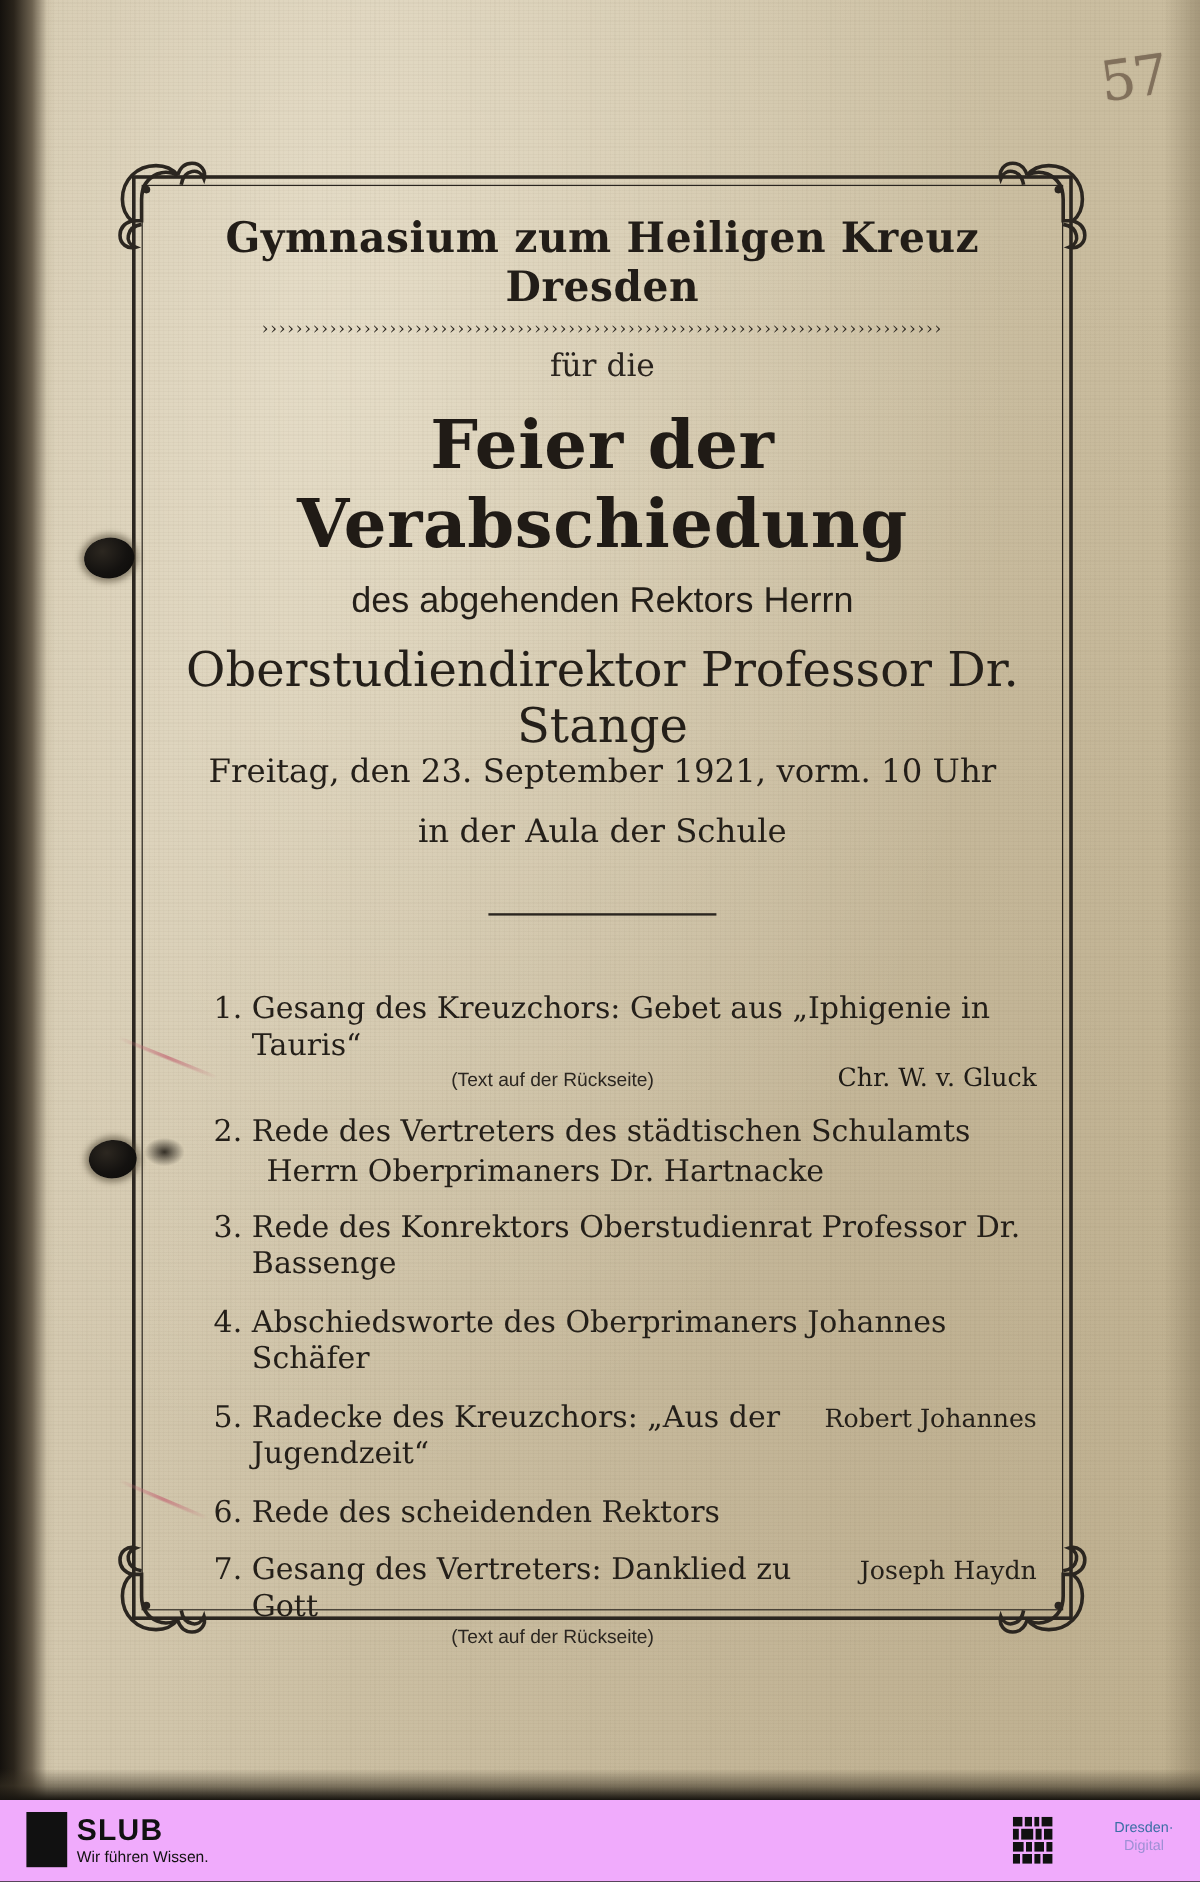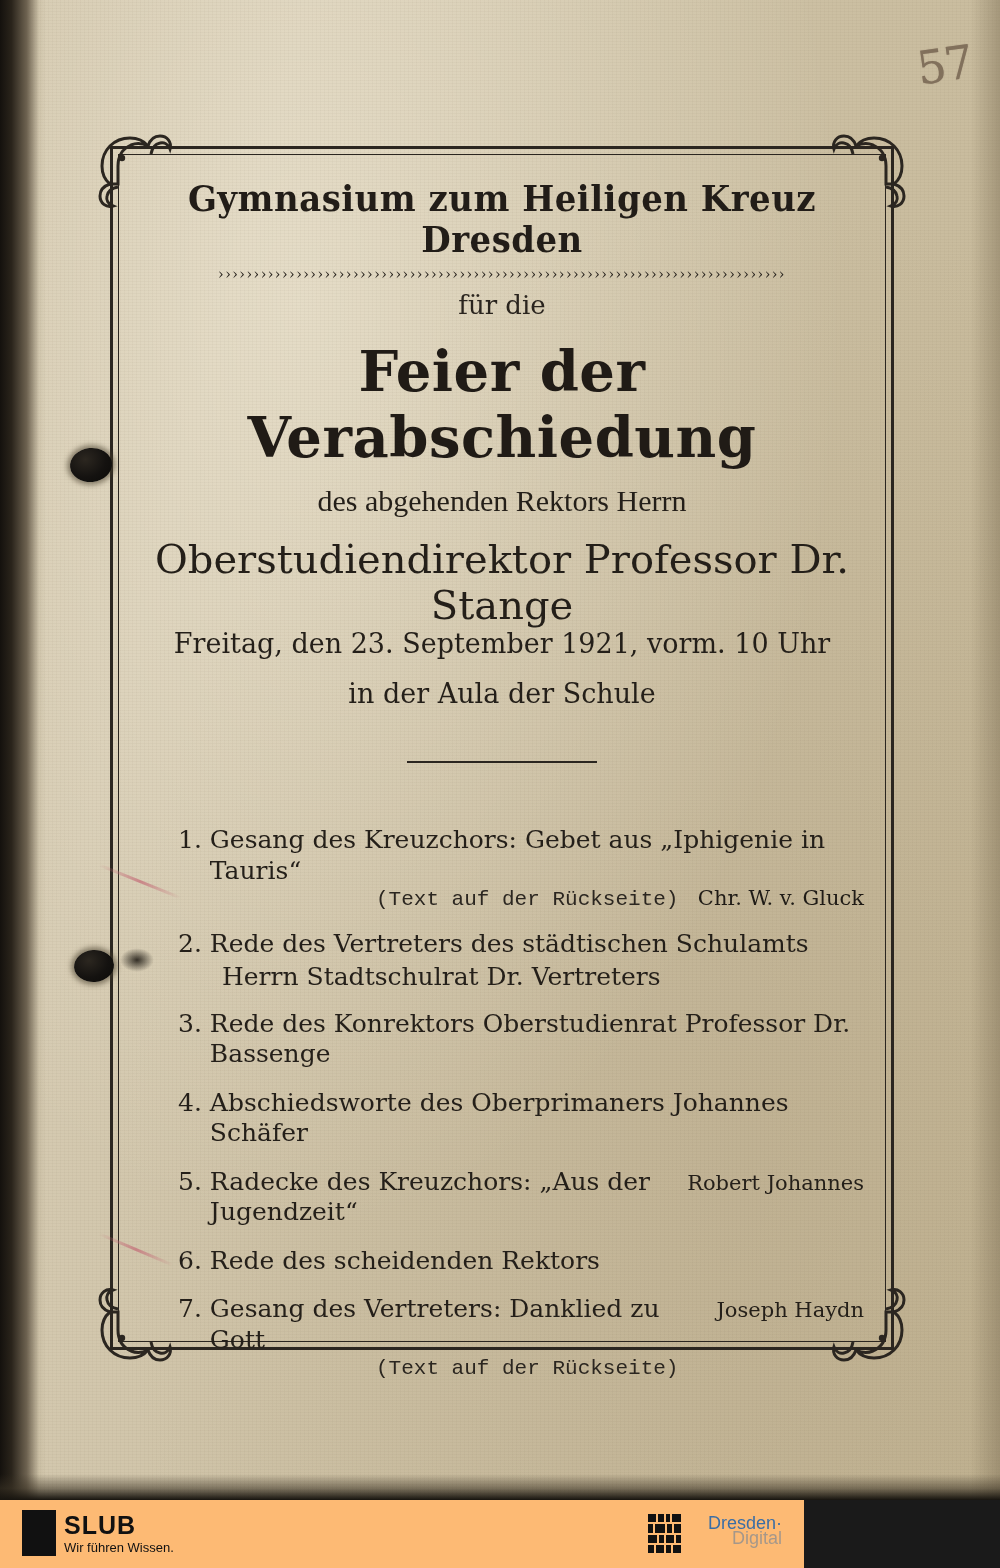--- a/index.html
+++ b/index.html
@@ -173,21 +173,21 @@
   }
   #feier {
     font-family: "DejaVu Serif", serif;
     font-weight: bold;
     font-size: 56px;
     margin-top: 18px;
     letter-spacing: 0.5px;
     color: #201b16;
   }
   #des-abgehenden {
-    font-family: Liberation Serif, serif;
+    font-family: Liberation Sans, sans-serif;
     font-size: 30px;
     margin-top: 14px;
     color: #241f19;
   }
   #rektor-name {
     font-family: "DejaVu Serif", serif;
     font-size: 40px;
     margin-top: 18px;
     color: #241f19;
   }
@@ -231,22 +231,22 @@
   }
   .prog-num { white-space: nowrap; }
   .prog-text { flex: 0 1 auto; }
   .prog-credit {
     margin-left: auto;
     font-size: 21px;
     white-space: nowrap;
     padding-left: 14px;
   }
   .prog-sub {
-    font-family: Liberation Mono, monospace;
-    font-size: 21px;
+    font-family: Liberation Sans, sans-serif;
+    font-size: 16px;
     color: #2b2620;
     margin-left: 198px;
     margin-top: 2px;
   }
   .prog-cont {
     font-family: "DejaVu Serif", serif;
     font-size: 25px;
     color: #241f19;
     margin-left: 44px;
     margin-top: 2px;
@@ -255,22 +255,22 @@
     display: flex;
     align-items: baseline;
   }
   .row-with-sub .prog-sub { margin-left: 198px; margin-top: 0; }
   .row-with-sub .prog-credit { margin-left: auto; }
 
   
   #footer {
     position: absolute;
     left: 0; bottom: 0;
-    width: 804px; height: 68px;
-    background: #fdba74;
+    width: 1000px; height: 68px;
+    background: #f0abfc;
   }
   #slub-logo {
     position: absolute;
     left: 22px; top: 10px;
     width: 34px; height: 46px;
     background: #111111;
   }
   #slub-text {
     position: absolute;
     left: 64px; top: 12px;
@@ -290,24 +290,24 @@
     margin-top: 2px;
   }
   #dd-mark {
     position: absolute;
     right: 118px; top: 14px;
     width: 38px; height: 40px;
   }
   #dd-text {
     position: absolute;
     right: 22px; top: 16px;
-    text-align: right;
+    text-align: center;
     color: #3b6ea5;
     font-family: "Liberation Sans", sans-serif;
-    font-size: 18px;
+    font-size: 12px;
     line-height: 15px;
   }
   #dd-text .l2 { opacity: 0.45; }
 </style>
 </head>
 <body>
 
 <div id="scan">
 
   <div id="grain"></div>
@@ -370,21 +370,21 @@
           <span class="prog-sub">(Text auf der Rückseite)</span>
           <span class="prog-credit">Chr. W. v. Gluck</span>
         </div>
       </div>
 
       <div class="prog-item">
         <div class="prog-line">
           <span class="prog-num">2.</span>
           <span class="prog-text">Rede des Vertreters des städtischen Schulamts</span>
         </div>
-        <div class="prog-cont">Herrn Stadtschulrat Dr. Vertreters</div>
+        <div class="prog-cont">Herrn Oberprimaners Dr. Hartnacke</div>
       </div>
 
       <div class="prog-item">
         <div class="prog-line">
           <span class="prog-num">3.</span>
           <span class="prog-text">Rede des Konrektors Oberstudienrat Professor Dr. Bassenge</span>
         </div>
       </div>
 
       <div class="prog-item">

